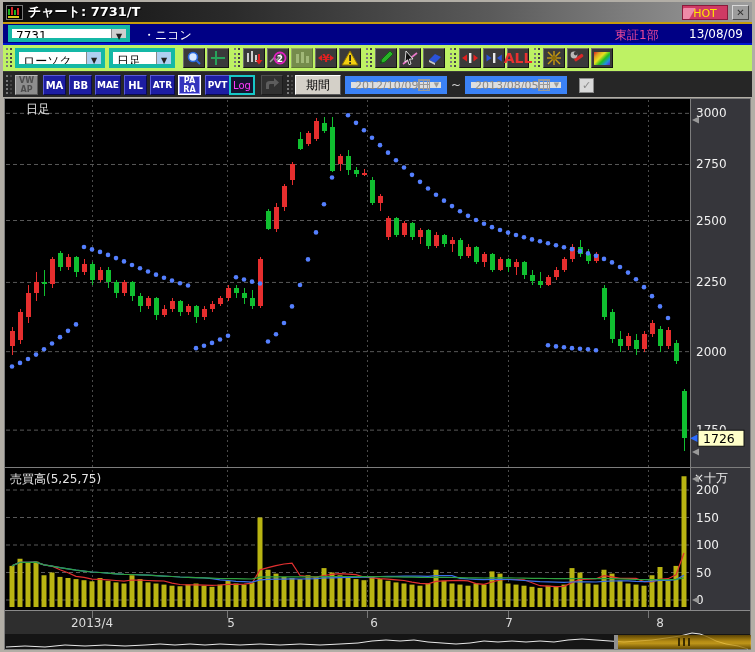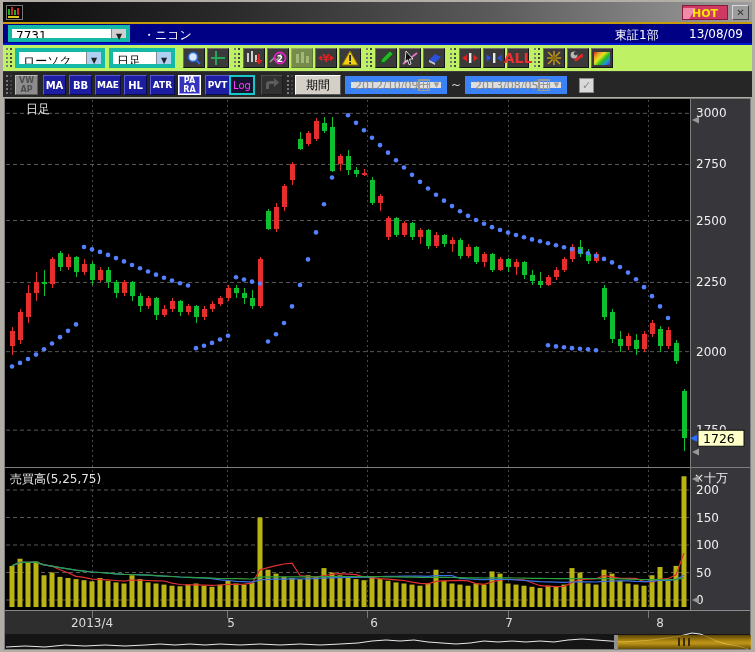--- a/index.html
+++ b/index.html
@@ -7,38 +7,38 @@
   body { font-family: "DejaVu Sans", "Liberation Sans", sans-serif; font-size:12px; background:#6a6a6a; }
   .frame { position:relative; width:755px; height:652px; background:#b2aea6; overflow:hidden; }
 
   
   .titlebar { position:absolute; left:3px; top:2px; width:749px; height:20px;
     background:linear-gradient(to right,#0c0c0c 0%,#2a2a2a 30%,#5a5a5a 65%,#9d9d9d 100%);
     display:flex; align-items:center; }
   .title-icon { width:17px; height:15px; margin-left:3px; background:#000; border:1px solid #777; }
   .title-text { color:#fff; font-weight:bold; font-size:13px; margin-left:5px; text-shadow:1px 1px 0 #000; }
   .hot-btn { position:absolute; right:24px; top:3px; width:46px; height:15px; background:#cf3a64;
-    color:#ffe800; font-weight:bold; font-size:11px; text-align:center; line-height:15px;
+    color:#ffe800; font-weight:normal; font-size:11px; text-align:center; line-height:15px;
     border:1px solid #8a1a3a; overflow:hidden; }
   .hot-btn .diag { position:absolute; left:-4px; top:2px; width:12px; height:16px; background:#ef8aa8; transform:skewX(-30deg); }
   .hot-btn .t { position:relative; }
   .close-btn { position:absolute; right:3px; top:3px; width:17px; height:15px; background:#9c9c9c;
     border:1px solid; border-color:#d8d8d8 #4a4a4a #4a4a4a #d8d8d8; color:#333; font-size:10px;
     text-align:center; line-height:13px; font-weight:bold; }
   .goldline { position:absolute; left:3px; top:22px; width:749px; height:2px; background:#c69c0c; }
 
   
   .infobar { position:absolute; left:3px; top:24px; width:749px; height:21px; background:#000085; border-bottom:2px solid #0018cf; }
   .combo { position:absolute; display:flex; background:#fff; border:4px solid #14b8a6; }
   .combo .field { background:#fff; color:#000; padding:0 4px; line-height:15px; font-size:12px; flex:1; overflow:hidden; white-space:nowrap; }
   .combo .arrow { width:15px; background:#cfcfcf; border-left:1px solid #888; text-align:center; font-size:8px; line-height:15px; color:#222; }
   .combo .arrow.blue { background:#aed0f2; }
   .code-combo { left:5px; top:1px; width:122px; height:17px; }
   .stock-name { position:absolute; left:140px; top:3px; color:#fff; font-size:12px; }
-  .market { position:absolute; left:612px; top:3px; color:#ffffff; font-size:12px; }
+  .market { position:absolute; left:612px; top:3px; color:#ec4899; font-size:12px; }
   .quote-date { position:absolute; left:686px; top:3px; color:#fff; font-size:12px; }
 
   
   .toolbar1 { position:absolute; left:3px; top:45px; width:749px; height:26px; background:#bef264; }
   .toolbar2 { position:absolute; left:3px; top:71px; width:749px; height:26px; background:#262626; border-top:1px solid #3a3a3a; }
   .grip { position:absolute; top:3px; width:6px; height:19px; border-left:2px dotted #7a7a7a; border-right:2px dotted #444; }
   .tb-combo { height:20px; top:3px; }
   .icon-tile { position:absolute; top:3px; width:22px; height:20px; background:#3a3a3a;
     border:1px solid; border-color:#6f6f6f #141414 #141414 #6f6f6f;
     display:flex; align-items:center; justify-content:center; }
@@ -80,20 +80,21 @@
   <div class="titlebar">
     <div class="title-icon">
       <svg width="15" height="13" viewBox="0 0 15 13">
         <rect x="1" y="3" width="2" height="6" fill="#1db41d"></rect>
         <rect x="4" y="1" width="2" height="8" fill="#d42525"></rect>
         <rect x="7" y="4" width="2" height="5" fill="#1db41d"></rect>
         <rect x="10" y="2" width="2" height="7" fill="#d42525"></rect>
         <rect x="1" y="10" width="11" height="2" fill="#d8c81a"></rect>
       </svg>
     </div>
+    <span class="title-text">チャート: 7731/T</span>
     <div class="hot-btn">
       <div class="diag"></div>
       <div class="t">HOT</div>
     </div>
     <div class="close-btn">✕</div>
   </div>
   <div class="goldline"></div>
 
   <div class="infobar">
     <div class="combo code-combo">

